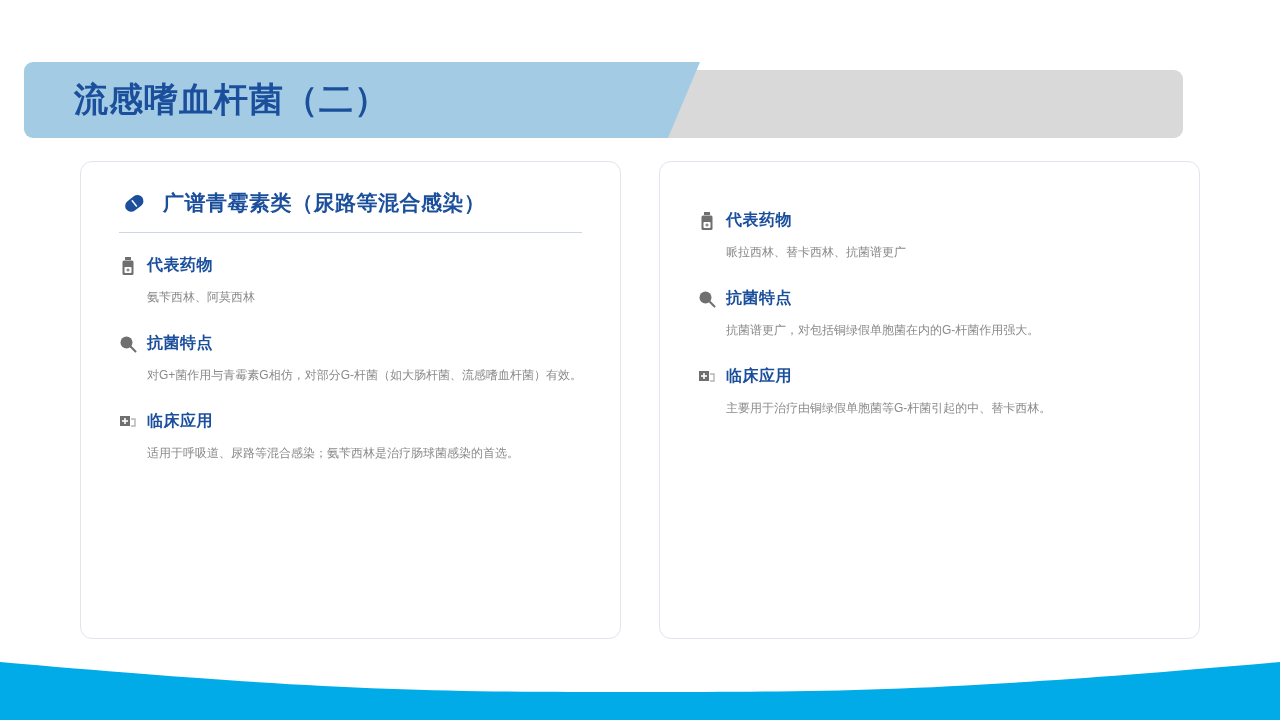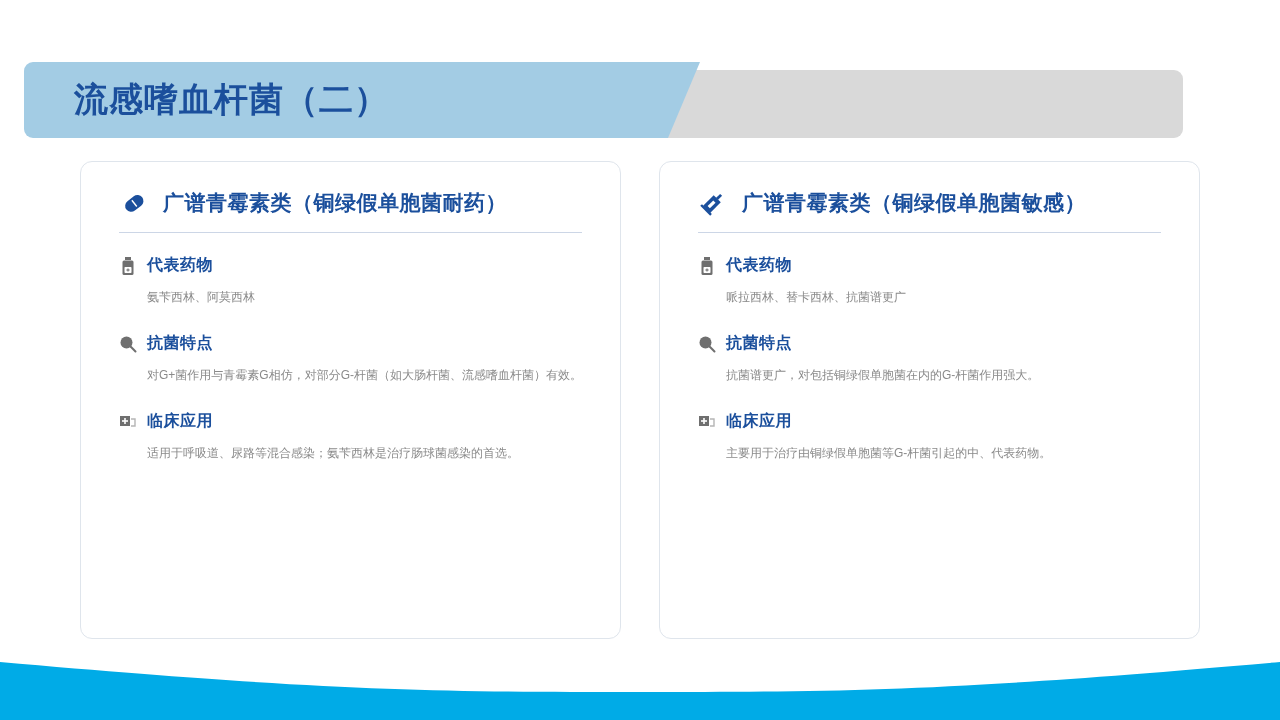--- a/index.html
+++ b/index.html
@@ -175,21 +175,21 @@
 
     <div class="card-head">
       <span class="head-icon">
         <svg width="30" height="30" viewBox="0 0 30 30">
           <g transform="rotate(-38 15 15)">
             <rect x="5" y="9.5" width="20" height="12" rx="6" fill="#1b4f9c"></rect>
             <line x1="15" y1="11.5" x2="15" y2="19.5" stroke="#ffffff" stroke-width="1.4"></line>
           </g>
         </svg>
       </span>
-      <span class="card-title">广谱青霉素类（铜绿假单胞菌耐药）</span>
+      <span class="card-title">广谱青霉素类（尿路等混合感染）</span>
     </div>
 
     <div class="section">
       <div class="section-head">
         <span class="sec-icon">
           <svg width="16" height="20" viewBox="0 0 16 20">
             <rect x="5" y="1" width="6" height="3" fill="#6f6f6f"></rect>
             <rect x="2.5" y="4.5" width="11" height="14.5" rx="1.5" fill="#6f6f6f"></rect>
             <rect x="4.5" y="11" width="7" height="6" rx="0.8" fill="#ffffff"></rect>
             <line x1="8" y1="12.4" x2="8" y2="15.6" stroke="#6f6f6f" stroke-width="1.1"></line>
@@ -226,33 +226,20 @@
         </span>
         <span class="section-label">临床应用</span>
       </div>
       <div class="section-body">适用于呼吸道、尿路等混合感染；氨苄西林是治疗肠球菌感染的首选。</div>
     </div>
 
   </div>
 
   <div class="card right">
 
-    <div class="card-head">
-      <span class="head-icon">
-        <svg width="30" height="30" viewBox="0 0 30 30">
-          <g transform="rotate(-45 15 15)">
-            <rect x="6" y="10" width="15" height="10" fill="#1b4f9c"></rect>
-            <rect x="9" y="13.4" width="8" height="3.2" fill="#ffffff"></rect>
-            <rect x="4" y="8" width="2.4" height="14" fill="#1b4f9c"></rect>
-            <rect x="20.5" y="13.6" width="6" height="2.8" fill="#1b4f9c"></rect>
-          </g>
-        </svg>
-      </span>
-      <span class="card-title">广谱青霉素类（铜绿假单胞菌敏感）</span>
-    </div>
 
     <div class="section">
       <div class="section-head">
         <span class="sec-icon">
           <svg width="16" height="20" viewBox="0 0 16 20">
             <rect x="5" y="1" width="6" height="3" fill="#6f6f6f"></rect>
             <rect x="2.5" y="4.5" width="11" height="14.5" rx="1.5" fill="#6f6f6f"></rect>
             <rect x="4.5" y="11" width="7" height="6" rx="0.8" fill="#ffffff"></rect>
             <line x1="8" y1="12.4" x2="8" y2="15.6" stroke="#6f6f6f" stroke-width="1.1"></line>
             <line x1="6.4" y1="14" x2="9.6" y2="14" stroke="#6f6f6f" stroke-width="1.1"></line>
@@ -281,21 +268,21 @@
         <span class="sec-icon">
           <svg width="18" height="18" viewBox="0 0 18 18">
             <rect x="1" y="3" width="10" height="10" fill="#6f6f6f"></rect>
             <line x1="6" y1="5" x2="6" y2="11" stroke="#ffffff" stroke-width="1.6"></line>
             <line x1="3" y1="8" x2="9" y2="8" stroke="#ffffff" stroke-width="1.6"></line>
             <path d="M12 6 h4 v7 h-4" fill="none" stroke="#b5b5b5" stroke-width="1.4"></path>
           </svg>
         </span>
         <span class="section-label">临床应用</span>
       </div>
-      <div class="section-body">主要用于治疗由铜绿假单胞菌等G-杆菌引起的中、代表药物。</div>
+      <div class="section-body">主要用于治疗由铜绿假单胞菌等G-杆菌引起的中、替卡西林。</div>
     </div>
 
   </div>
 
 </div>
 
 <svg class="wave" viewBox="0 0 1280 78" preserveAspectRatio="none">
   <path d="M0,20 C320,48 420,50 640,50 C860,50 960,48 1280,20 L1280,78 L0,78 Z" fill="#00abe7"></path>
 </svg>
 

